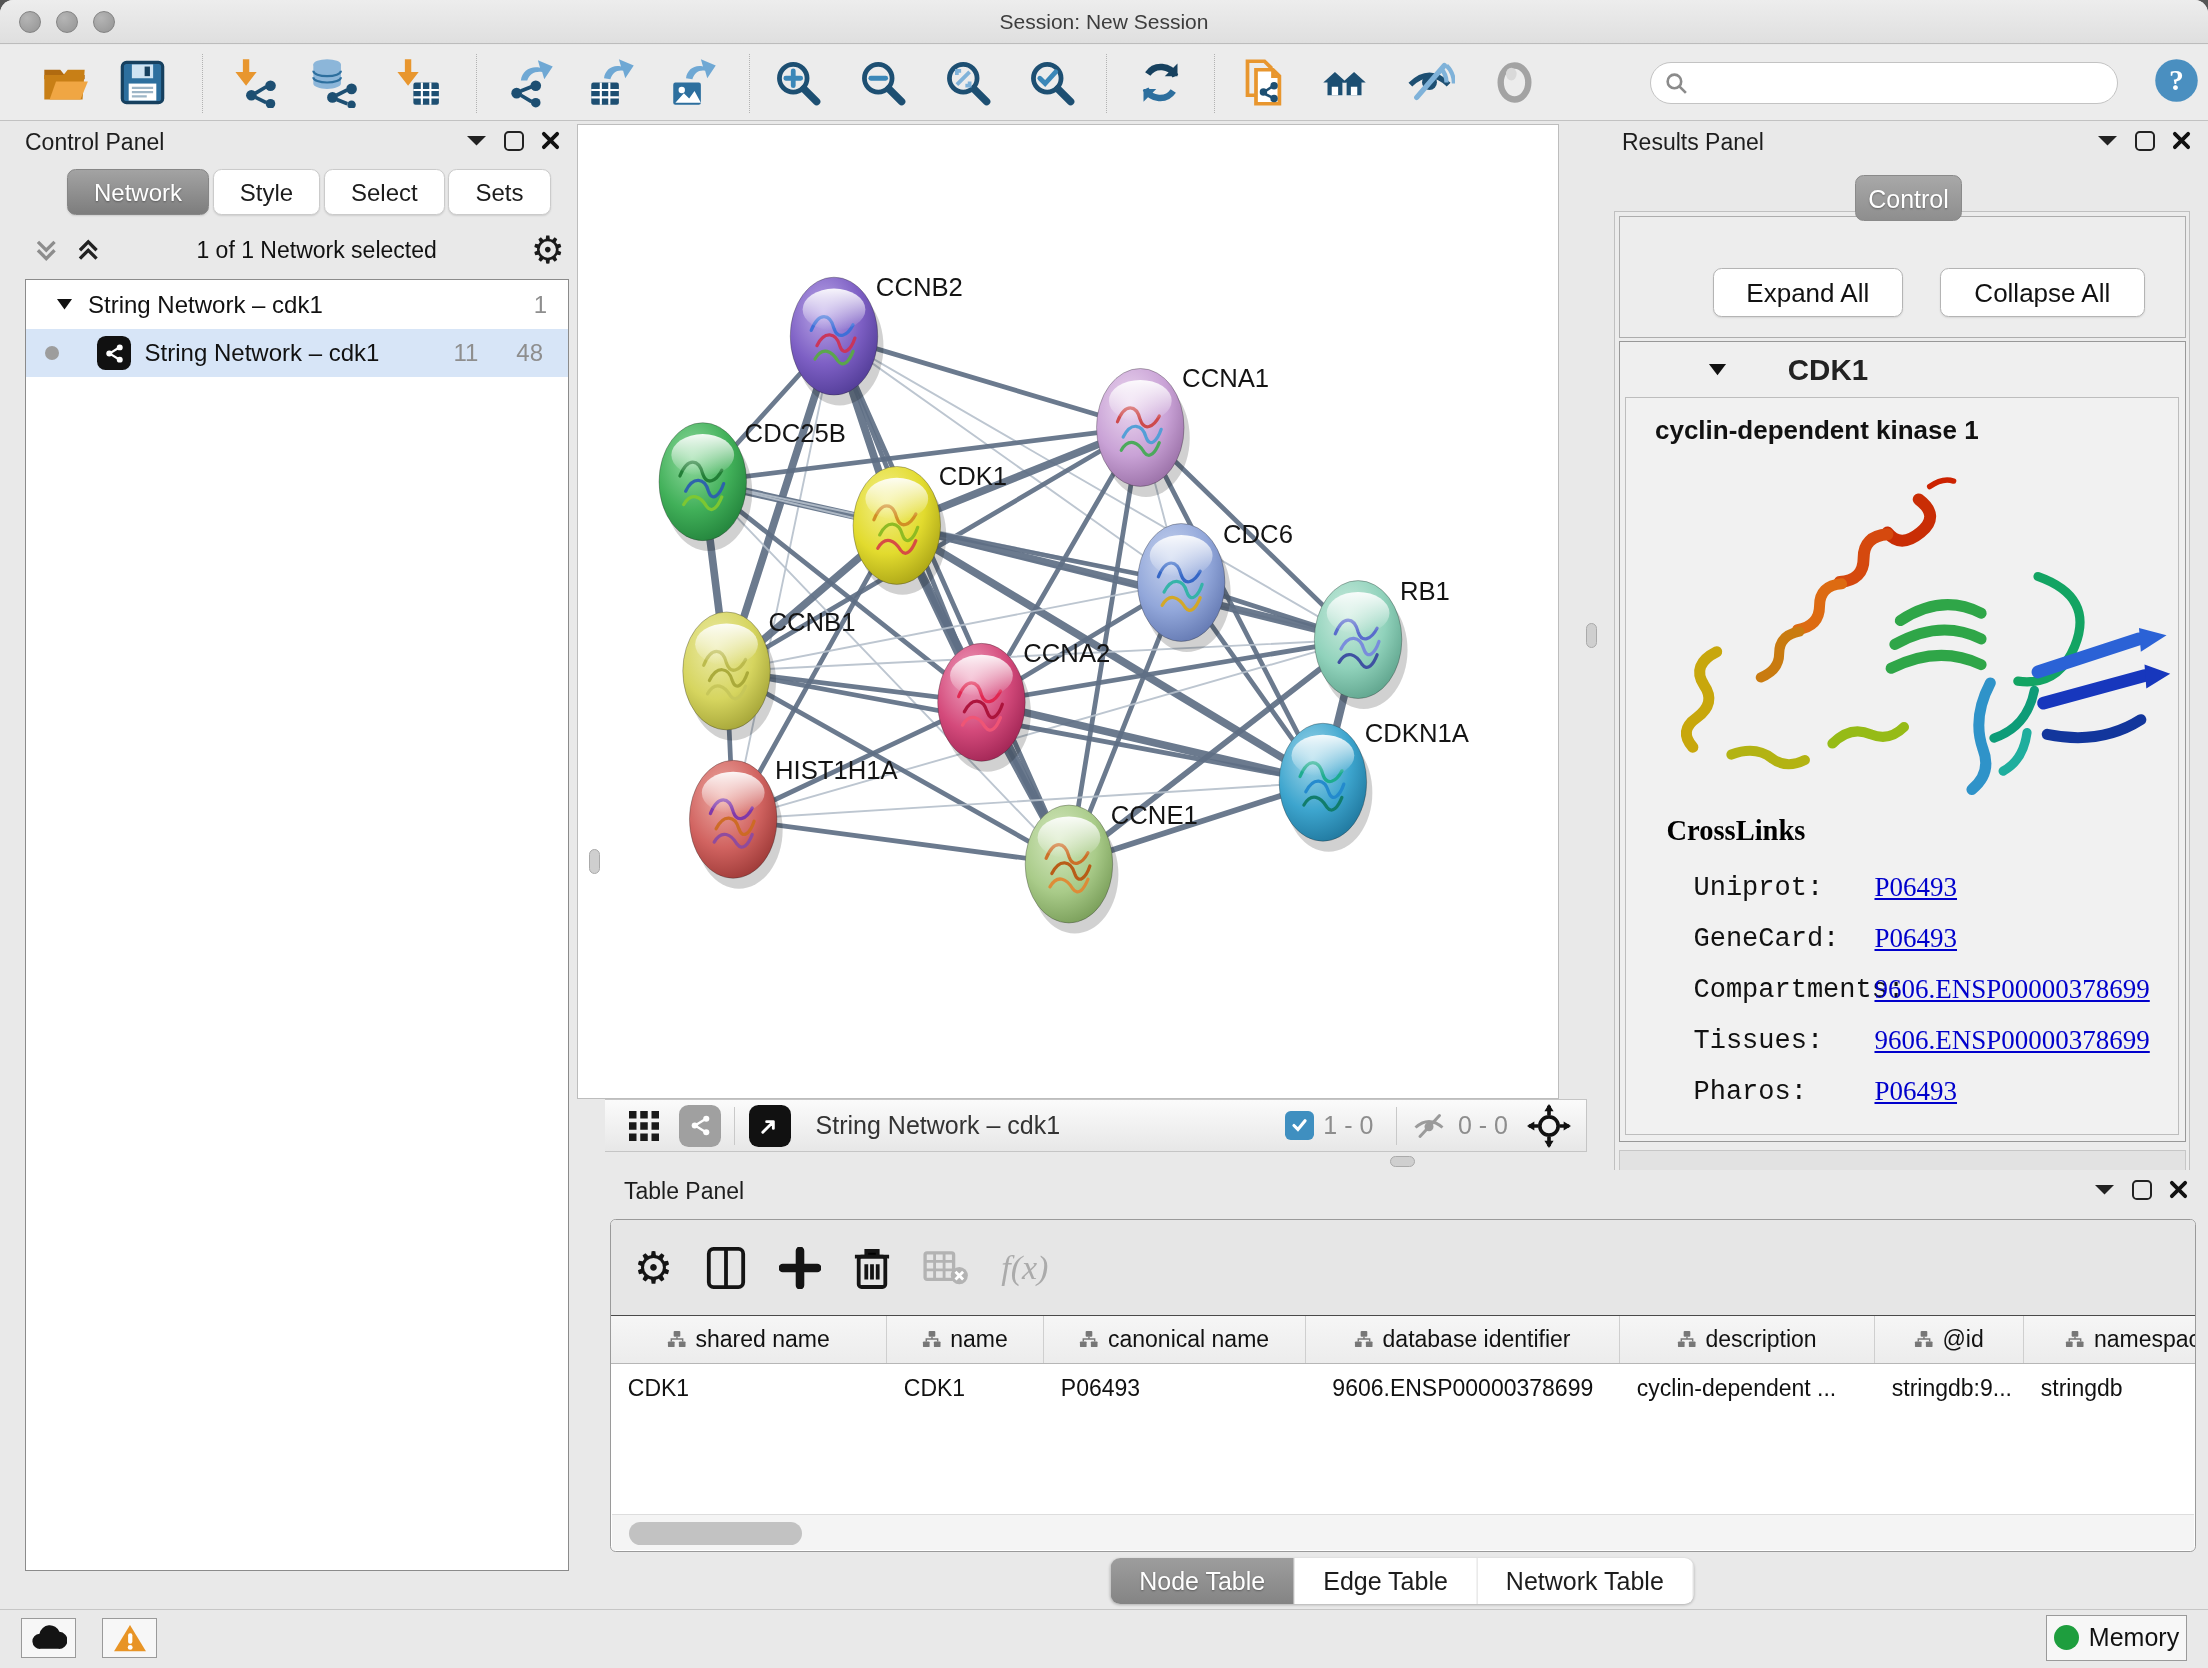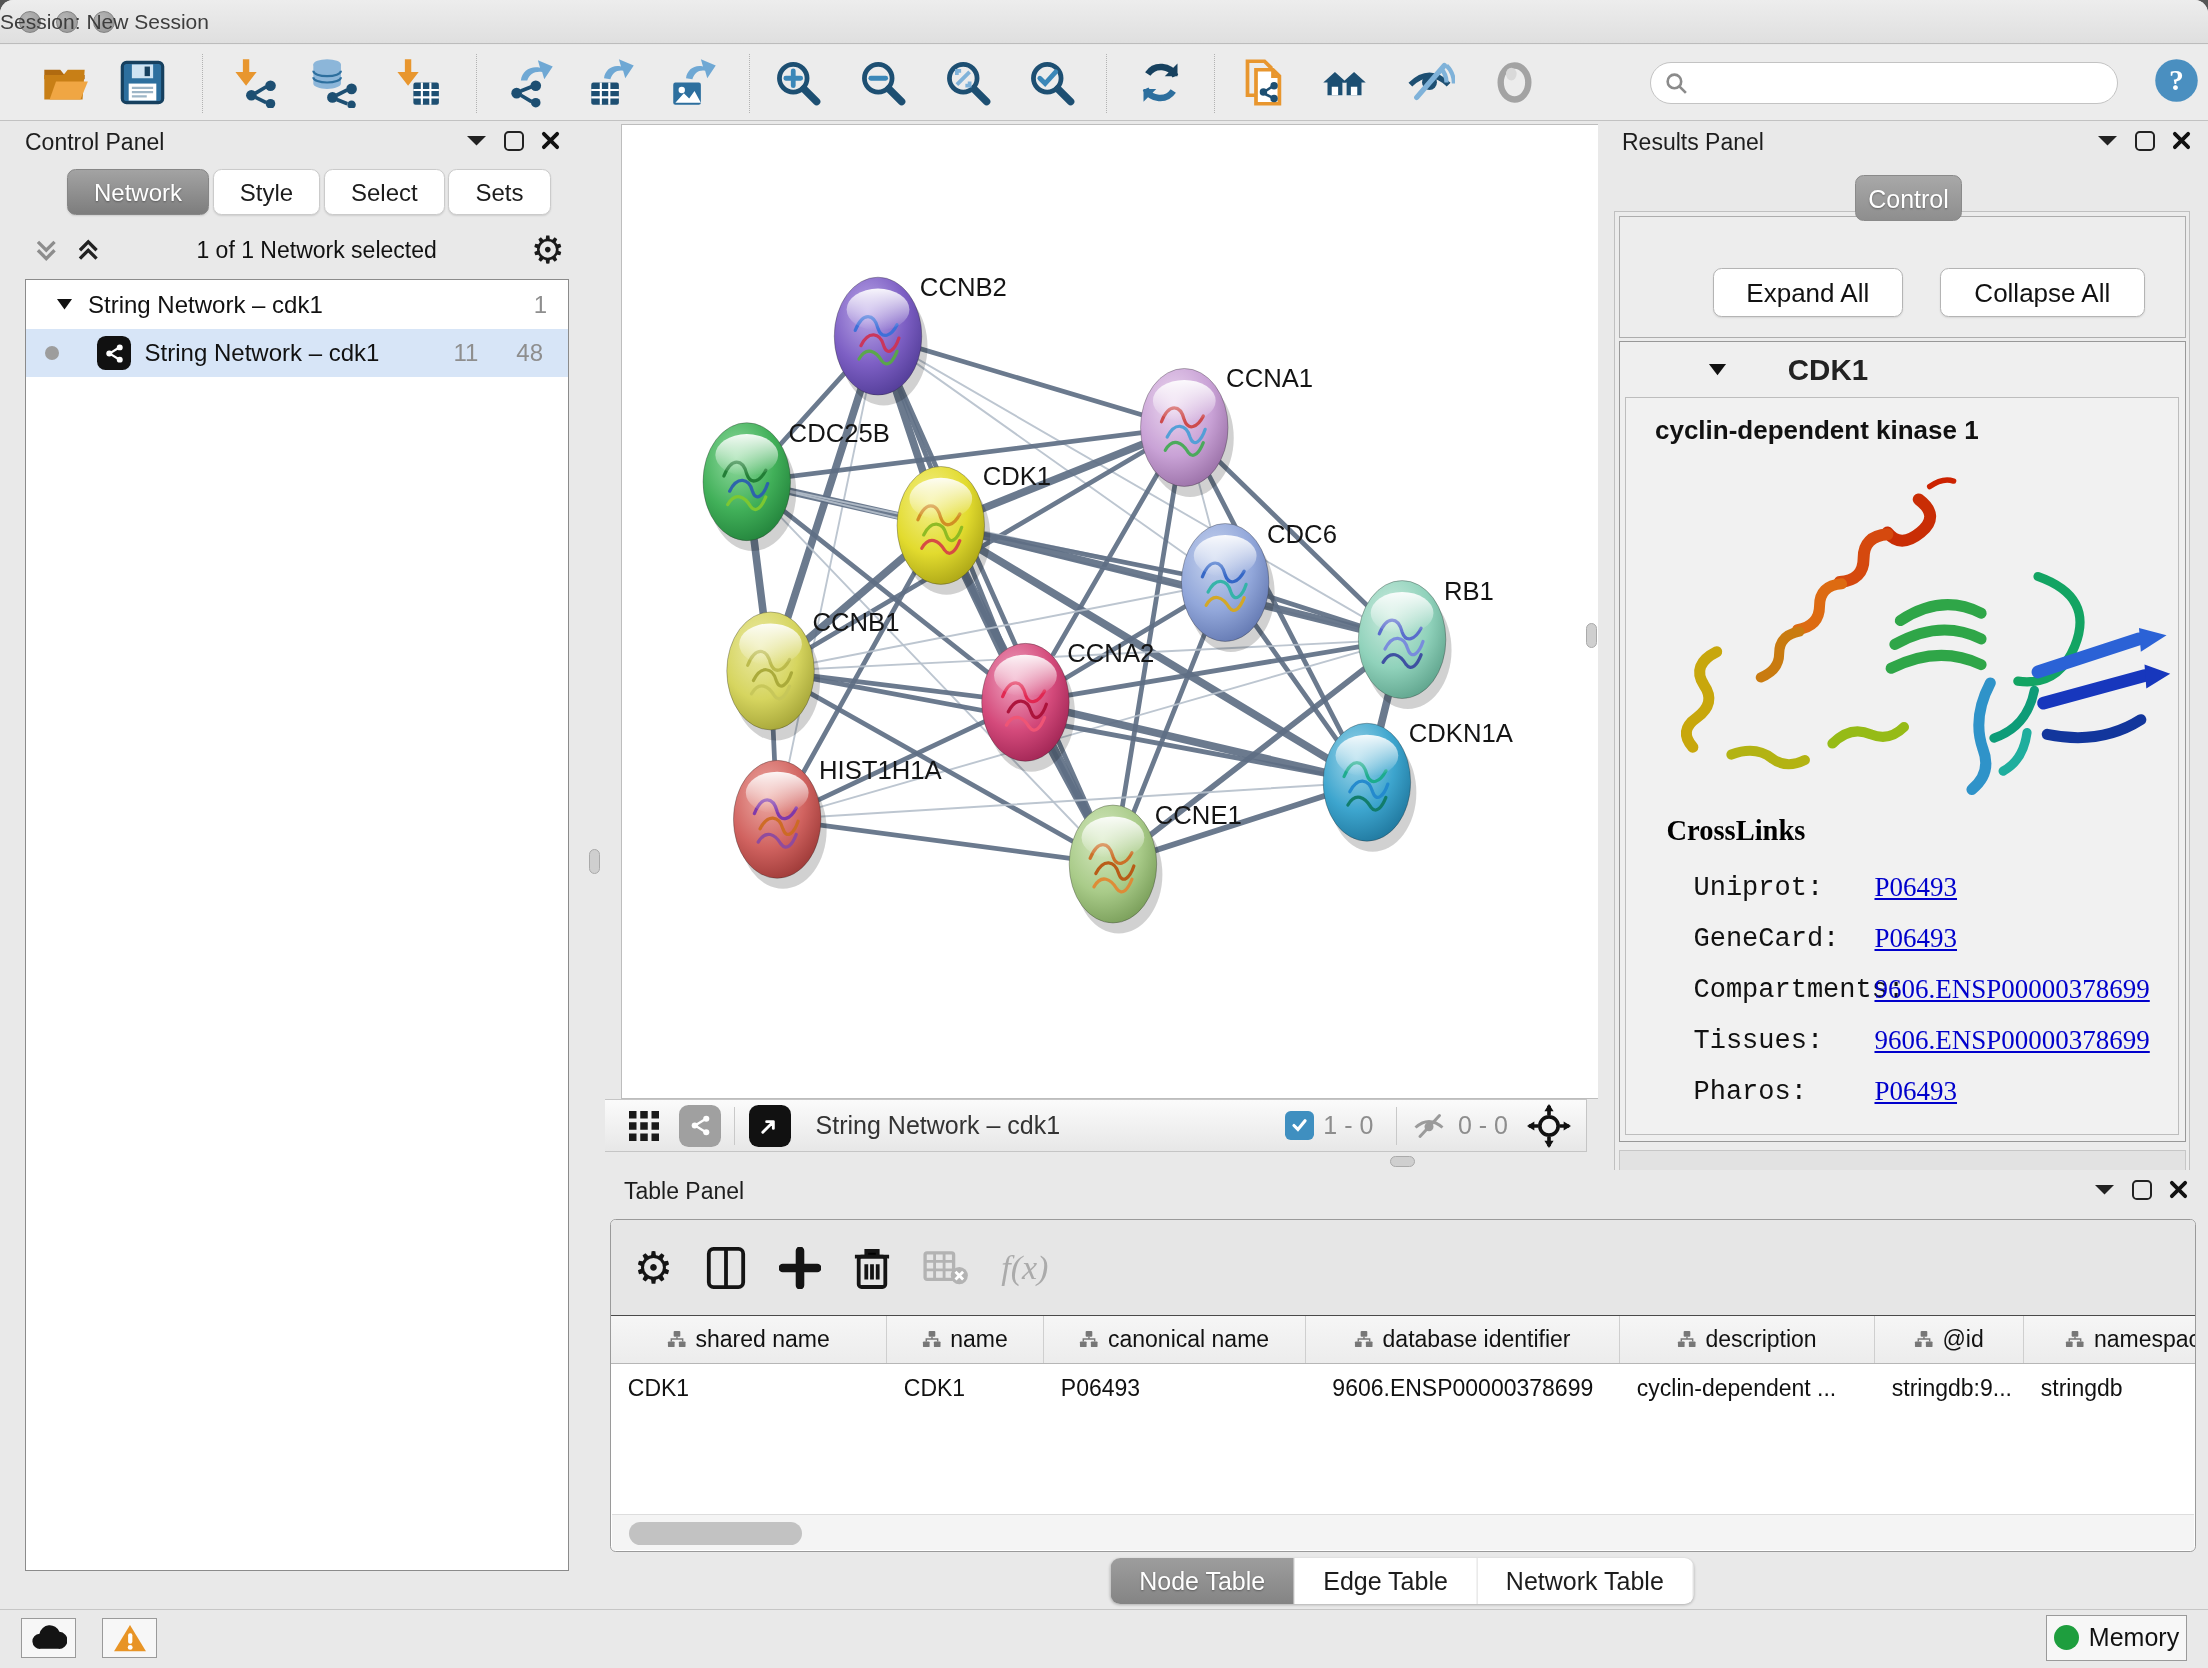--- a/index.html
+++ b/index.html
@@ -5,21 +5,21 @@
   *{box-sizing:border-box;margin:0;padding:0}
   html,body{width:2208px;height:1668px;}
   body{font-family:"Liberation Sans",sans-serif;background:#555;}
   .window{position:absolute;left:0;top:0;width:2208px;height:1668px;background:#e9e9e9;
           border-radius:13.3px 13.3px 0 0;overflow:hidden;color:#222;}
   
   .titlebar{position:absolute;left:0;top:0;right:0;height:44px;
             background:linear-gradient(#ededed,#dfdfdf);border-bottom:1px solid #bcbcbc;}
   .tl{position:absolute;top:10.5px;width:22px;height:22px;border-radius:50%;
       background:radial-gradient(circle at 35% 30%,#b5b5b5,#949494);border:1px solid #838383;}
-  .win-title{position:absolute;left:0;right:0;top:0;height:44px;line-height:44px;
+  .win-title{position:absolute;left:0;right:0;top:0;height:44px;line-height:44px;text-align:center;
              font-size:21px;color:#3d3d3d;}
   
   .toolbar{position:absolute;left:0;top:45px;right:0;height:76px;background:#ececec;
            border-bottom:1px solid #c2c2c2;}
   .tbtn{position:absolute;top:12.4px;width:51px;height:51px;}
   .tsep{position:absolute;top:8.6px;height:59px;width:0;border-left:1.9px dotted #b2b2b2;}
   .searchbox{position:absolute;left:1650px;top:17px;width:468px;height:42px;background:#fff;
              border:1px solid #c3c3c3;border-radius:21px;display:flex;align-items:center;padding-left:13.3px;}
   .searchbox input{border:none;outline:none;flex:1;height:36px;font-size:23px;background:transparent;margin-left:7.6px;}
   
@@ -35,21 +35,21 @@
   .cp-tab.sel{background:linear-gradient(#a3a3a3,#7d7d7d);color:#fff;border-color:#868686;
               text-shadow:0 1px 1.9px rgba(0,0,0,.35);}
   .cp-status{position:absolute;left:13.3px;right:13.3px;top:107px;height:44px;display:flex;align-items:center;}
   .cp-status .txt{flex:1;text-align:center;font-size:23px;color:#111;}
   .tree{position:absolute;left:25px;top:158px;width:544px;height:1292px;background:#fff;border:1px solid #8b8b8b;}
   .trow{display:flex;align-items:center;height:49px;font-size:24px;color:#111;}
   .trow.sel{background:#d7e5f7;height:48px;}
   .count{color:#8e8e8e;}
   .badge{width:34px;height:34px;border-radius:8.6px;background:#111;display:flex;align-items:center;justify-content:center;}
   
-  .canvas{position:absolute;left:621px;top:124px;width:982px;height:975px;background:#fff;border:1px solid #bdbdbd;}
+  .canvas{position:absolute;left:577px;top:124px;width:982px;height:975px;background:#fff;border:1px solid #bdbdbd;}
   .netbar{position:absolute;left:605px;top:1099px;width:982px;height:53px;
           background:linear-gradient(#fbfbfb,#e7e7e7);border:1px solid #c5c5c5;border-left:none;
           display:flex;align-items:center;}
   .nb-sep{width:0;height:38px;border-left:1px solid #c9c9c9;margin:0 13.3px;}
   .nb-name{font-size:25px;color:#333;margin-left:25px;}
   .nb-right{margin-left:auto;display:flex;align-items:center;}
   .nb-stat{font-size:25px;color:#8d8d8d;margin:0 9.5px;}
   .checkbox{width:28.5px;height:28.5px;border-radius:5.7px;background:#3f8fc0;display:flex;align-items:center;justify-content:center;}
   
   .grip-v{position:absolute;width:11.4px;height:25px;border-radius:5.7px;background:#cfcfcf;border:1px solid #aaa;}

